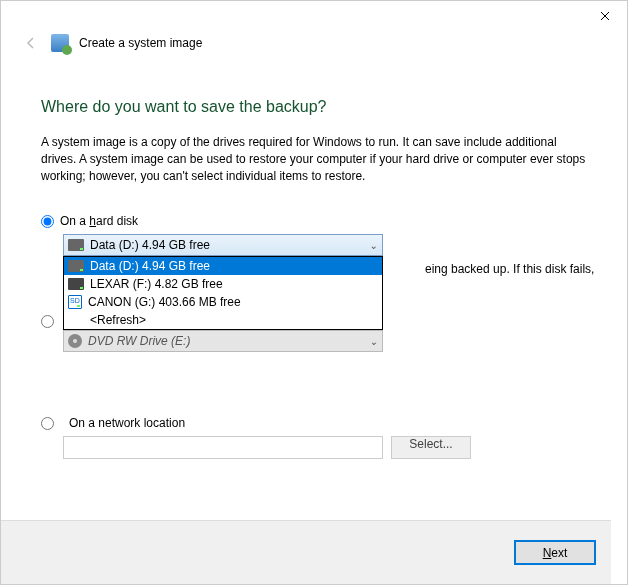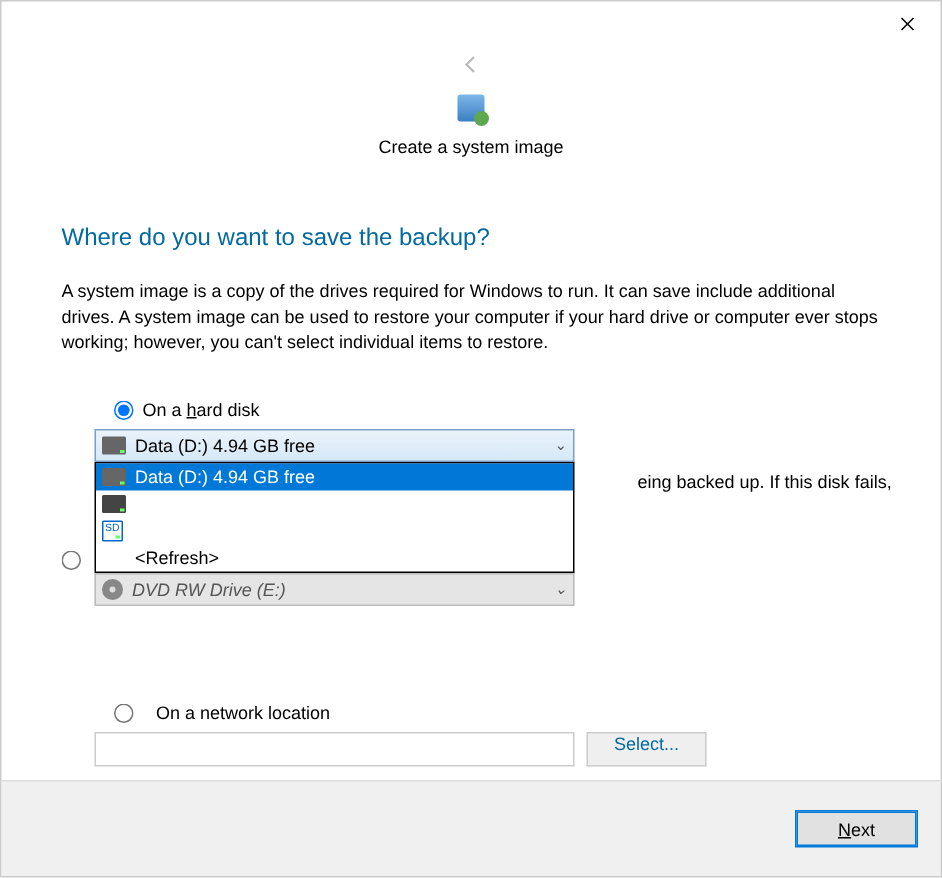--- a/index.html
+++ b/index.html
@@ -26,42 +26,41 @@
     display: flex;
     align-items: center;
     justify-content: center;
     font-size: 14px;
   }
   .header {
     display: flex;
     align-items: center;
     gap: 10px;
     padding: 2px 20px 10px 20px;
-    flex-direction: column;
   }
   .back-arrow {
     width: 20px; height: 20px;
     display:flex; align-items:center; justify-content:center;
     color: #999;
   }
   .app-icon {
     width: 18px; height: 18px;
     background: linear-gradient(#7fb7e8,#3a7fc4);
     border-radius: 2px;
     position: relative;
   }
   .app-icon::after {
     content:""; position:absolute; right:-3px; bottom:-3px;
     width:10px; height:10px; background:#5fa84f; border-radius:50%;
   }
   .app-title { font-size: 12px; }
   .content { padding: 10px 40px 0 40px; }
-  .heading { color: #0369a1; font-size: 16px; margin: 25px 0 18px 0; font-weight: normal; }
+  .heading { color: #14532d; font-size: 16px; margin: 25px 0 18px 0; font-weight: normal; }
   .description { line-height: 1.4; margin-bottom: 30px; }
-  .radio-row { display: flex; align-items: center; gap: 6px; margin-bottom: 6px; margin-left: 35px; }
+  .radio-row { display: flex; align-items: center; gap: 6px; margin-bottom: 6px; }
   .radio-row input { margin: 0; }
   .radio-row .underline { text-decoration: underline; }
   .combo {
     margin-left: 22px;
     width: 320px;
     height: 22px;
     background: linear-gradient(#eaf3fb,#d6e8f7);
     border: 1px solid #7a9ec7;
     display:flex; align-items:center; padding: 0 4px;
     position: relative;
@@ -105,24 +104,24 @@
   }
   .radio-net { margin-top: 45px; gap: 15px; }
   .net-input-row { display:flex; gap:8px; margin-left:22px; margin-top:4px; align-items:center;}
   .net-input {
     width:320px; height:23px;
     border:1px solid #ccc; background:#fff;
   }
   .select-btn {
     width:80px; height:23px;
     border:1px solid #ccc; background:#efefef;
-    color:#0369a1; text-align:center;
+    color:#404040; text-align:center;
   }
   .footer {
-    position:absolute; bottom:0; left:0; right:0;
+    position:absolute; bottom:0; left:0; right:16px;
     height:64px; background:#f0f0f0; border-top:1px solid #ddd;
     display:flex; justify-content:flex-end; align-items:center;
     gap:8px; padding-right:16px;
   }
   .footer button {
     width:80px; height:23px;
     border:1px solid #adadad; background:#e1e1e1;
     font-family:inherit; font-size:12px;
   }
   .footer button.primary { border:1px solid #0078d7; outline:1px solid #0078d7;}
@@ -169,23 +168,25 @@
 
     <div class="warning-tail" style="top:28px;">eing backed up. If this disk fails,</div>
 
     <div class="dropdown" style="top:22px;">
       <div class="opt selected">
         <span class="drive-icon"></span>
         <span>Data (D:)  4.94 GB free</span>
       </div>
       <div class="opt">
         <span class="drive-icon usb"></span>
+        <span>LEXAR (F:)  4.82 GB free</span>
       </div>
       <div class="opt">
         <span class="drive-icon sd"></span>
+        <span>CANON (G:)  403.66 MB free</span>
       </div>
       <div class="opt">
         <span style="width:16px;margin-right:6px;"></span>
         <span>&lt;Refresh&gt;</span>
       </div>
     </div>
 
     <div style="position:absolute; top:78px; left:0;">
       <input type="radio" style="margin-left: 0px;">
     </div>

